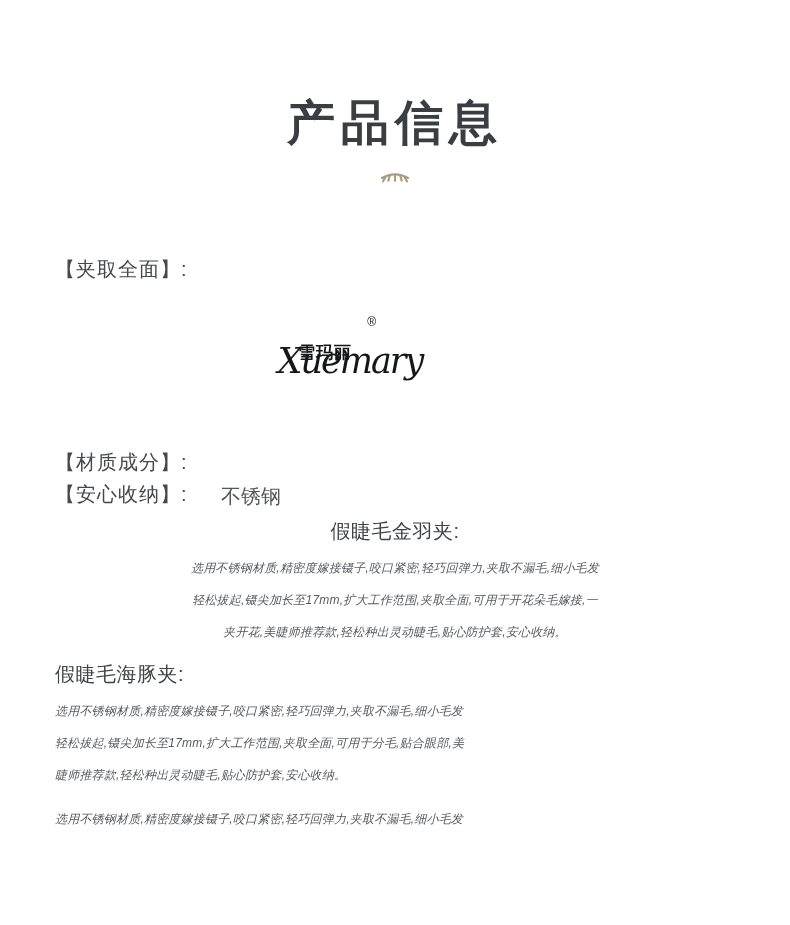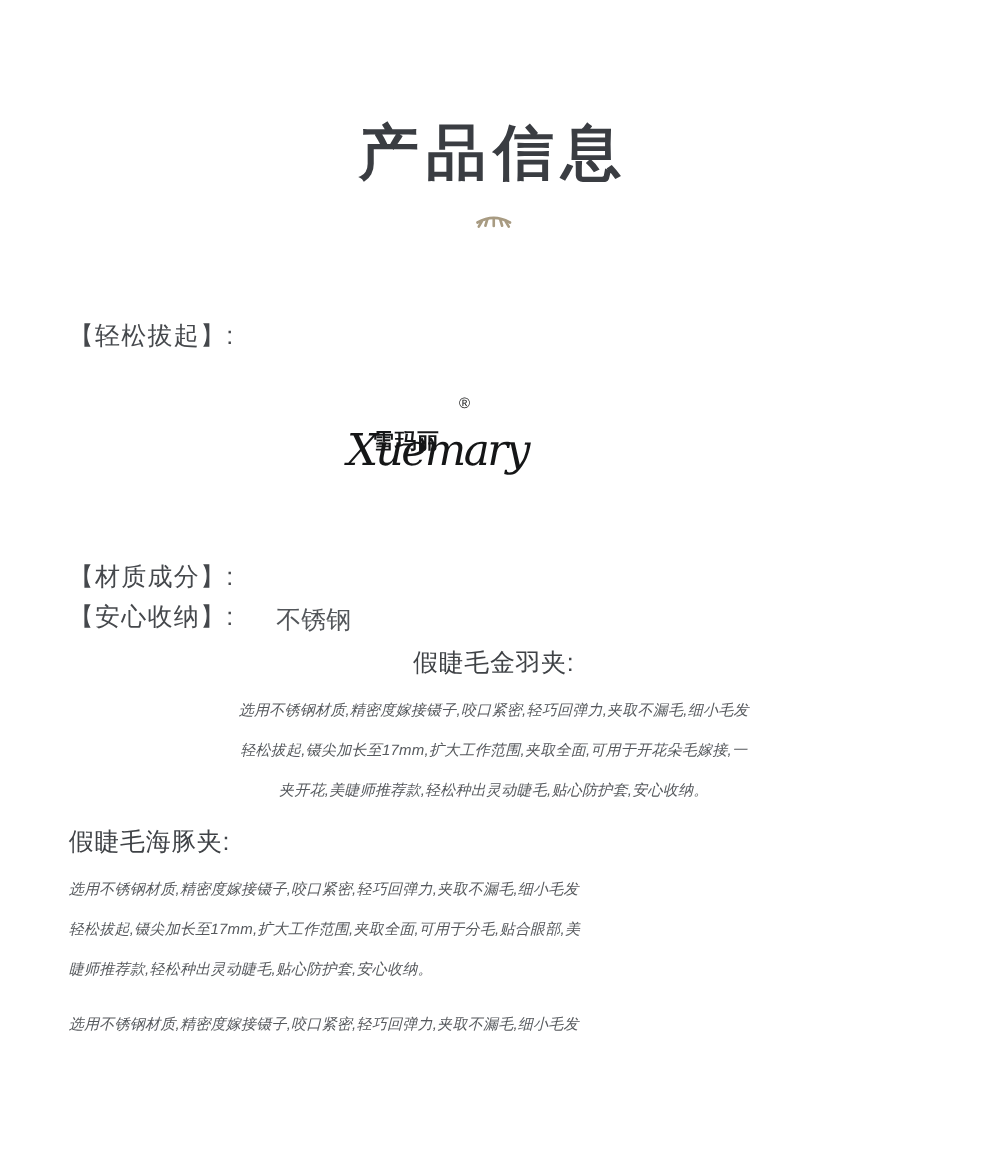--- a/index.html
+++ b/index.html
@@ -85,21 +85,21 @@
         <path d="M15,3 L15,8.8"></path>
         <path d="M20.2,3.6 L21.7,8.6"></path>
         <path d="M24.6,5.2 L27,9.3"></path>
       </g>
     </svg>
   </div>
 
   <div class="content">
 
     <div class="info-row brand-row">
-      <div class="info-label">【轻松拔起】:</div>
+      <div class="info-label">【夹取全面】:</div>
       <div class="info-value">
         <div class="logo">
           <span class="logo-script">Xuemary</span>
           <span class="logo-reg">®</span>
           <span class="logo-cn">雪玛丽</span>
         </div>
       </div>
     </div>
 
     <div class="info-row category-row">

